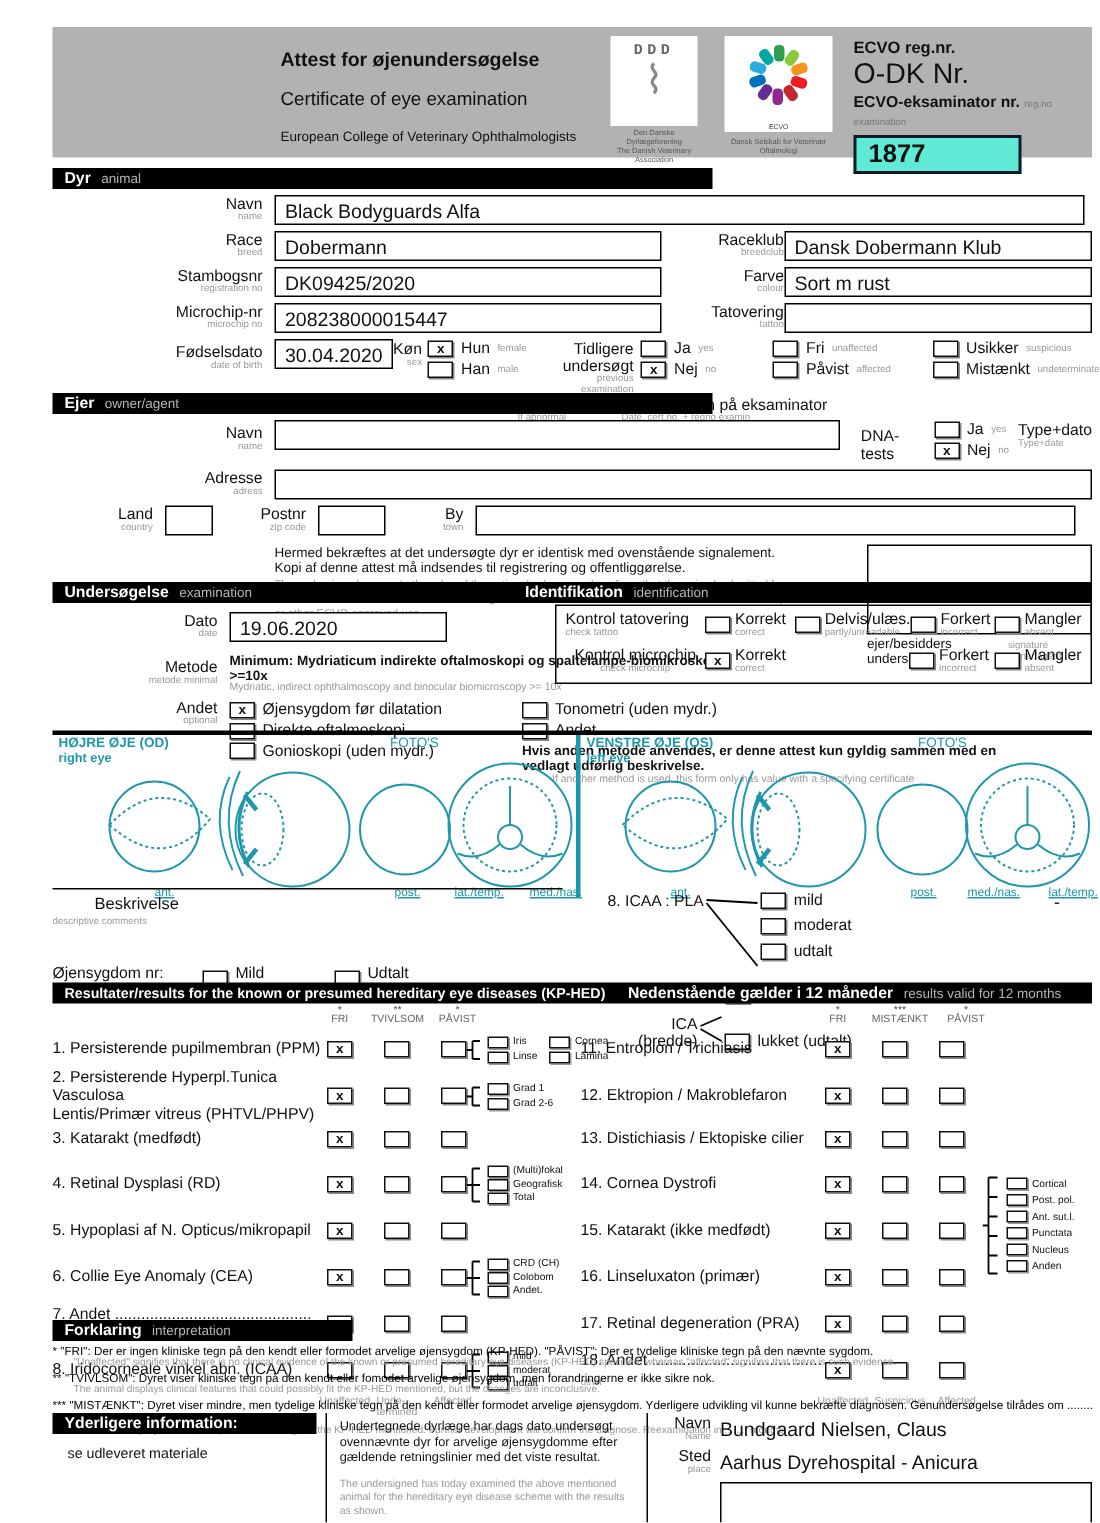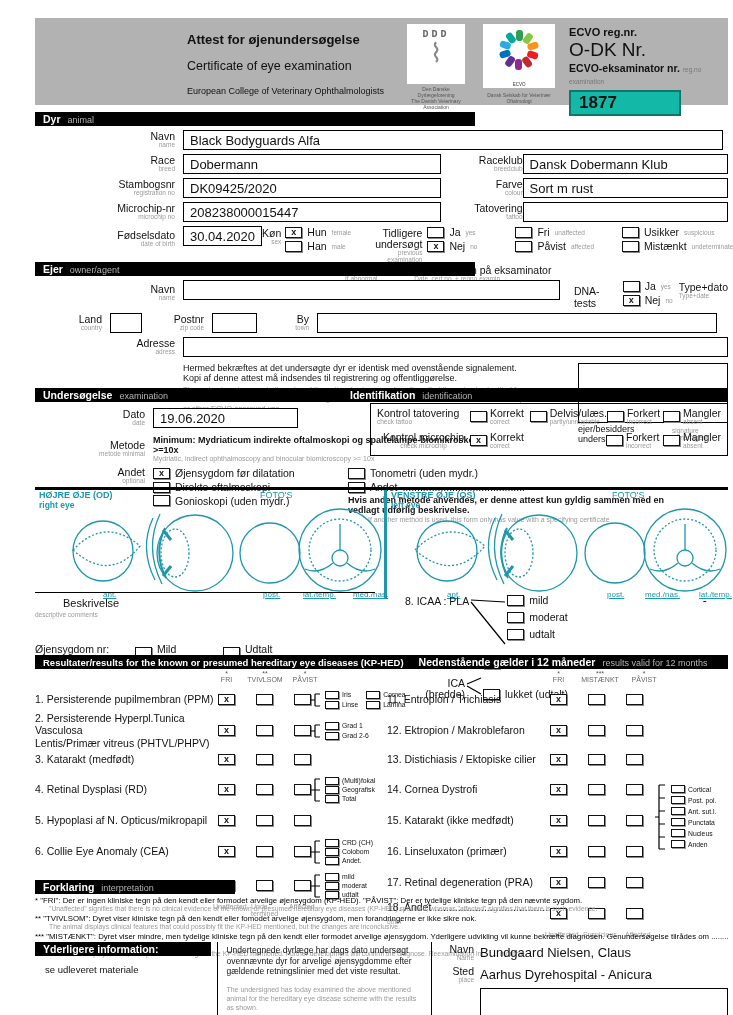--- a/index.html
+++ b/index.html
@@ -30,21 +30,21 @@
   .logo-box { background:#fff; width:58px; margin:6px 0 0 18px; height:60px; position:relative; text-align:center; }
   .logo-cap { font-size:5px; color:#555; text-align:center; width:58px; margin-left:18px; position:absolute; line-height:1.2; }
   .ddd-letters { font-size:10px; font-weight:bold; letter-spacing:3px; color:#666; padding-top:5px; font-family:"Liberation Mono",monospace; }
   .snake { font-size:26px; color:#888; line-height:1; }
   .ecvo-cap { font-size:4.5px; color:#333; position:absolute; bottom:1px; width:100%; }
   .hdr-reg { margin:8px 0 0 14px; }
   .hdr-reg .r1 { font-weight:bold; font-size:11px; }
   .hdr-reg .r2 { font-size:19px; margin-top:1px; }
   .hdr-reg .r3 { font-size:10.5px; font-weight:bold; margin-top:1px; }
   .hdr-reg .r3 .sm { color:#777; font-weight:normal; }
-  .exam-no { background:#14b8a6; border:2px solid #0f766e; width:112px; height:26px; font-size:17px; font-weight:bold; display:flex; align-items:center; padding-left:8px; margin-top:4px; }
+  .exam-no { background:#5eead4; border:2px solid #0f172a; width:112px; height:26px; font-size:17px; font-weight:bold; display:flex; align-items:center; padding-left:8px; margin-top:4px; }
 
   
   .sec { position:relative; }
   .labelcol { width:148px; padding-right:8px; flex:none; }
   .frm-row { display:flex; align-items:center; margin-top:4px; }
 
   .fork-svg { flex:none; }
   .minirow { display:flex; align-items:center; gap:3px; }
   .minilbl { font-size:6.8px; }
 
@@ -253,34 +253,34 @@
           </div>
         <div class="row" style="gap:5px;margin-top:2px">
             <span class="cb">x</span>
             <span class="cbl">Nej</span>
             <span class="sm">no</span>
           </div>
       </div>
       <div class="lbl" style="text-align:left;margin:2px 0 0 6px">
         <span>Type+dato</span><span class="en">Type+date</span>
       </div>
+    </div>
+
+    <div class="frm-row">
+      <div class="lbl labelcol"><span>Adresse</span><span class="en">adress</span></div>
+      <div class="input" style="width:545px"></div>
     </div>
 
     <div class="frm-row">
       <div class="lbl" style="width:75px;padding-right:8px"><span>Land</span><span class="en">country</span></div>
       <div class="input" style="width:32px"></div>
       <div class="lbl" style="width:70px;padding-right:8px"><span>Postnr</span><span class="en">zip code</span></div>
       <div class="input" style="width:45px"></div>
       <div class="lbl" style="width:60px;padding-right:8px"><span>By</span><span class="en">town</span></div>
       <div class="input" style="width:400px"></div>
-    </div>
-
-    <div class="frm-row">
-      <div class="lbl labelcol"><span>Adresse</span><span class="en">adress</span></div>
-      <div class="input" style="width:545px"></div>
     </div>
 
     <div style="display:flex;margin-top:6px">
       <div style="width:450px;margin-left:148px">
         <div style="font-size:9px">Hermed bekræftes at det undersøgte dyr er identisk med ovenstående signalement.</div>
         <div style="font-size:9px">Kopi af denne attest må indsendes til registrering og offentliggørelse.</div>
         <div class="sm" style="font-size:7.5px;margin-top:2px;line-height:1.25">The undersigned agrees to the rules of the national scheme and confirms that the animal submitted for examination is the one described above. Signature also means that the results are avalible for official publication or other ECVO approved use.</div>
       </div>
       <div style="margin-left:16px">
         <div style="border:1.3px solid #000;width:150px;height:60px;background:#fff"></div>
@@ -623,20 +623,26 @@
                 <span class="mcb"></span>
                 <span class="minilbl">Colobom</span>
               </div>
             <div class="minirow" style="margin-top:1px">
                 <span class="mcb"></span>
                 <span class="minilbl">Andet.</span>
               </div>
           </div>
         </div>
 
+        <div class="resrow" style="height:28px">
+          <span class="reslbl"><span>7. Andet</span> <span>.............................................</span><br><span class="sm">other</span></span>
+          <span class="cb rescb">x</span>
+          <span class="cb rescb"></span>
+          <span class="cb"></span>
+        </div>
 
         <div class="resrow" style="height:34px">
           <span class="reslbl">8. Iridocorneale vinkel abn. (ICAA)</span>
           <span class="cb rescb"></span>
           <span class="cb rescb"></span>
           <span class="cb"></span>
           <svg class="fork-svg" width="14" height="30">
               <path d="M0,15 h4 M4,4 v22 M4,4 h5 M4,15 h5 M4,26 h5" stroke="#000" fill="none" stroke-width="1.2"></path>
             </svg>
           <div>

